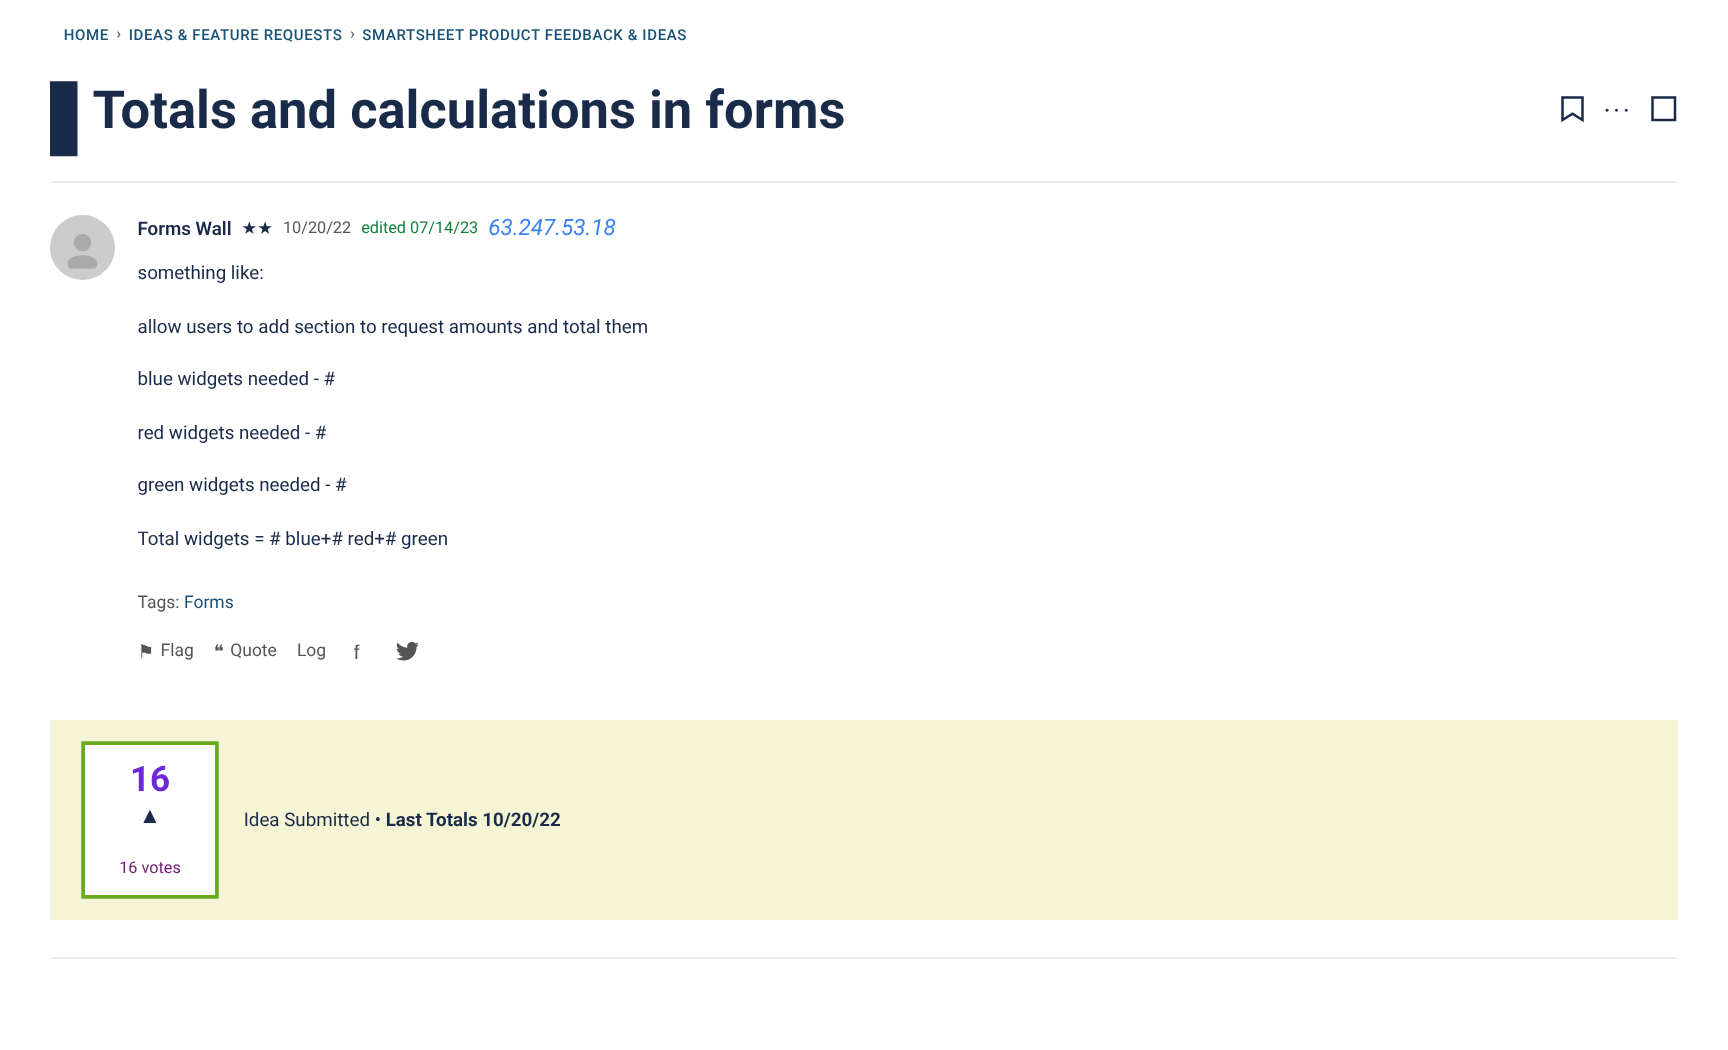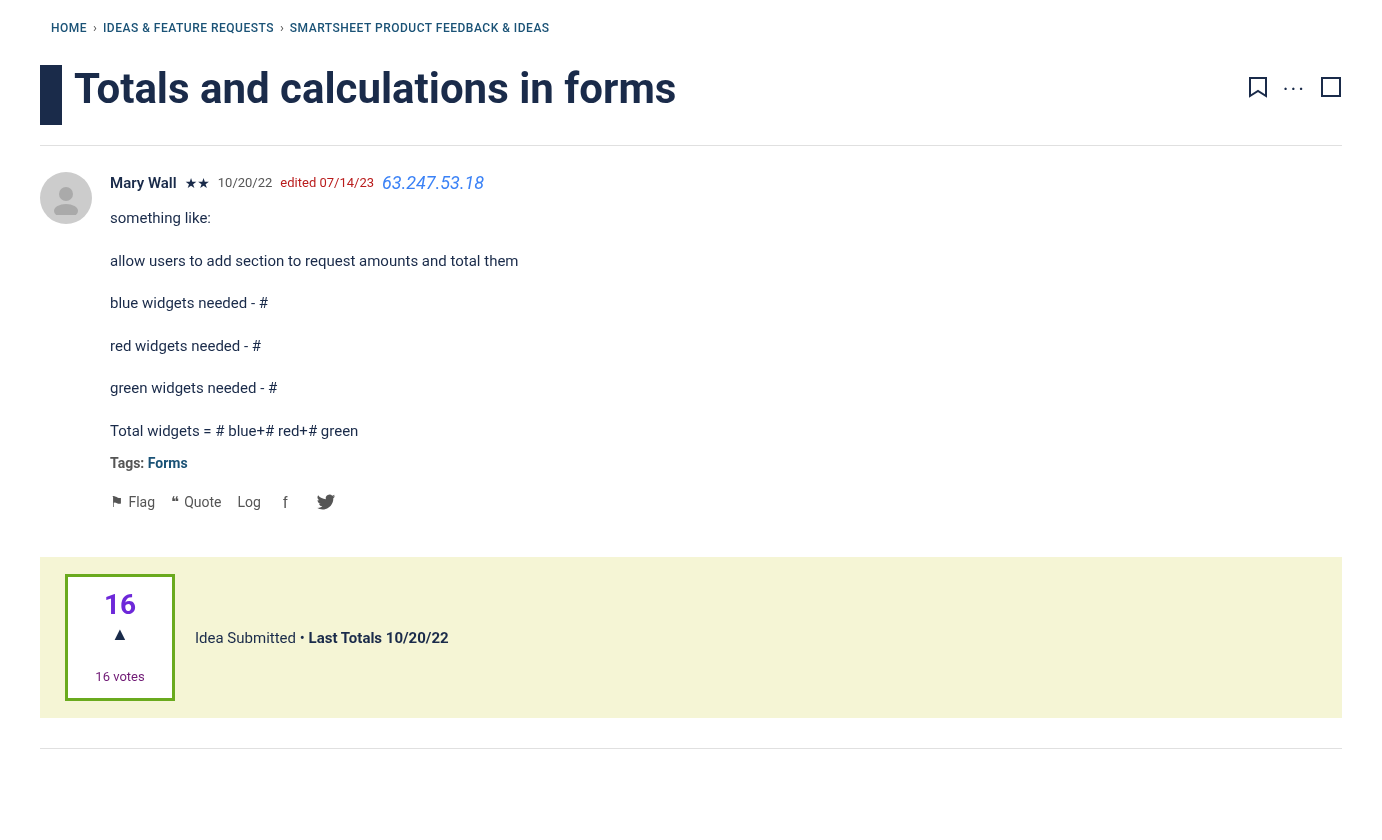--- a/index.html
+++ b/index.html
@@ -110,40 +110,39 @@
     }
     .author-stars {
       color: #1a2b4a;
       font-size: 14px;
     }
     .post-date {
       color: #555;
       font-size: 13px;
     }
     .post-edited {
-      color: #b91c1c;
+      color: #15803d;
       font-size: 13px;
     }
     .post-ip {
       color: #3b82f6;
       font-size: 18px;
       font-style: italic;
     }
     .post-body p {
       margin-bottom: 20px;
       line-height: 1.5;
       color: #1a2b4a;
       font-size: 15px;
     }
     .post-body p:last-child { margin-bottom: 0; }
     .tags-line {
       color: #555;
       font-size: 14px;
-      margin-top: 13px;
-      font-weight: bold;
+      margin-top: 32px;
     }
     .tags-line a {
       color: #1a5276;
       text-decoration: none;
     }
     .post-actions {
       display: flex;
       align-items: center;
       gap: 16px;
       margin-top: 20px;
@@ -253,21 +252,21 @@
     <div class="avatar">
       <svg viewBox="0 0 34 34" fill="none" xmlns="http://www.w3.org/2000/svg">
         <circle cx="17" cy="13" r="7" fill="#aaa"></circle>
         <ellipse cx="17" cy="30" rx="12" ry="7" fill="#aaa"></ellipse>
       </svg>
     </div>
 
     <div class="post-content">
 
       <div class="post-meta">
-        <span class="author-name">Mary Wall</span>
+        <span class="author-name">Forms Wall</span>
         <span class="author-stars">★★</span>
         <span class="post-date">10/20/22</span>
         <span class="post-edited">edited 07/14/23</span>
         <span class="post-ip">63.247.53.18</span>
       </div>
 
       <div class="post-body">
         <p>something like:</p>
         <p>allow users to add section to request amounts and total them</p>
         <p>blue widgets needed - #</p>

